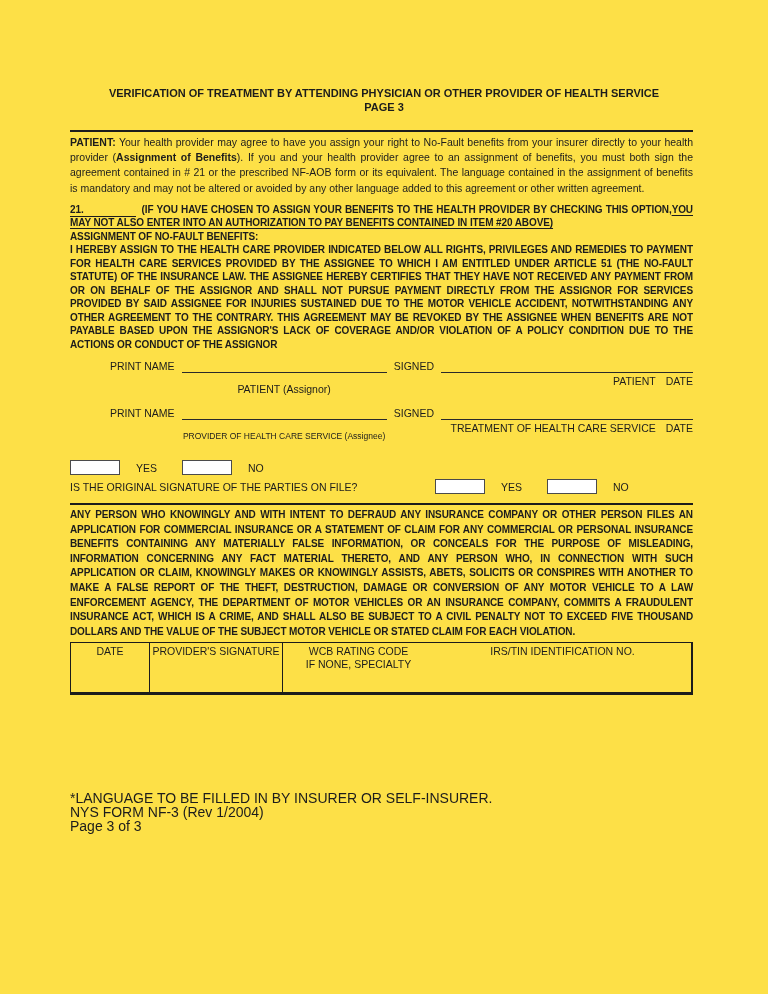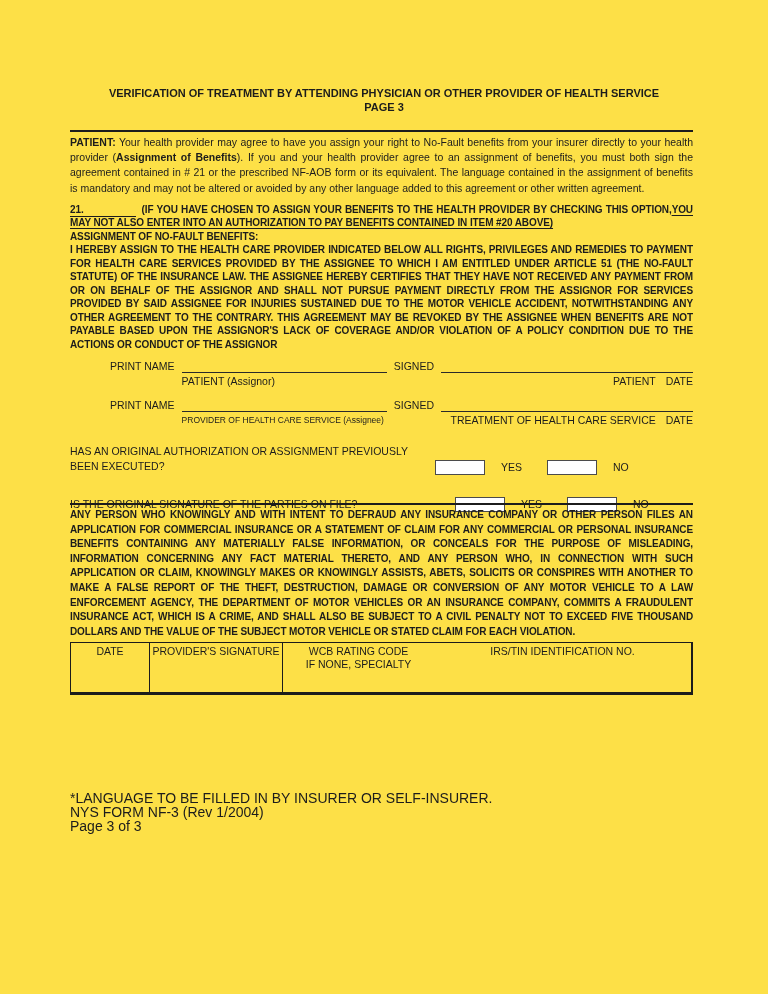--- a/index.html
+++ b/index.html
@@ -30,31 +30,31 @@
 
   
   .sig-block { margin-top:9px; font-size:10.5px; }
   .sig-row { display:flex; justify-content:space-between; margin-left:40px; }
   .sig-row.second { margin-top:11px; }
   .sig-group { display:flex; }
   .sig-label { white-space:nowrap; padding-right:7px; line-height:13px; }
   .sig-line { height:12px; border-bottom:1.2px solid #2a2a2a; }
   .w-print { width:205px; }
   .w-signed { width:252px; }
-  .cap { text-align:left; line-height:13px; margin-top:2px; }
+  .cap { text-align:center; line-height:13px; margin-top:10px; }
   .cap.small { font-size:8.5px; }
   .cap-row { display:flex; margin-top:2px; line-height:13px; }
   .cap-name { flex:1; text-align:right; }
   .cap-date { padding-left:10px; }
 
   
   .q-block { margin-top:17px; font-size:10.5px; line-height:14.6px; }
   .q-row { display:flex; }
   .q-row.first { align-items:flex-end; }
-  .q-row.second { margin-top:23px; align-items:center;gap:20px; }
+  .q-row.second { margin-top:5px; align-items:center; }
   .q-text { width:365px; flex:none; }
   .cb-group { display:flex; align-items:center; }
   .q-row.first .cb-group { margin-bottom:-1px; }
   .cb { width:50px; height:15px; border:1.5px solid #4b4b4b; box-sizing:border-box; background:#fff; }
   .cb-label { margin-left:16px; width:26px; }
   .cb.n2 { margin-left:20px; }
 
   
   .fraud { top:503px; left:70px; width:623px; }
   .fraud-rule { border-top:2.5px solid #1c1c1c; }
@@ -131,24 +131,20 @@
               <span class="cap-name">TREATMENT OF HEALTH CARE SERVICE</span>
               <span class="cap-date">DATE</span>
             </div>
           </div>
         </div>
       </div>
     </div>
 
     <div class="q-block">
       <div class="q-row first">
-        <div class="q-text">
-          <span>HAS AN ORIGINAL AUTHORIZATION OR ASSIGNMENT PREVIOUSLY</span><br>
-          <span>BEEN EXECUTED?</span>
-        </div>
         <div class="cb-group">
           <div class="cb"></div>
           <span class="cb-label">YES</span>
           <div class="cb n2"></div>
           <span class="cb-label">NO</span>
         </div>
       </div>
 
       <div class="q-row second">
         <div class="q-text">

